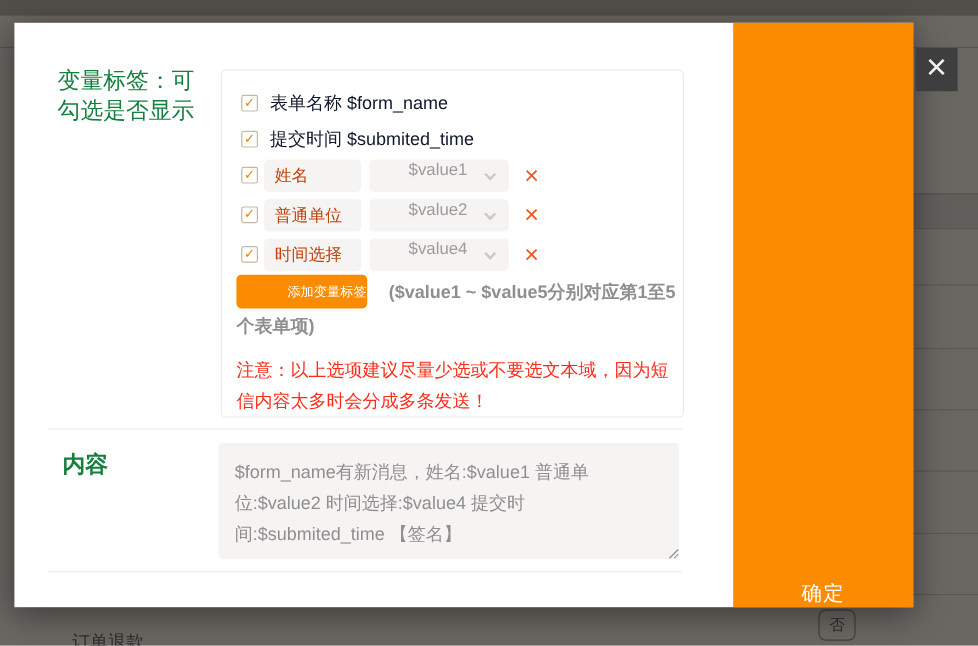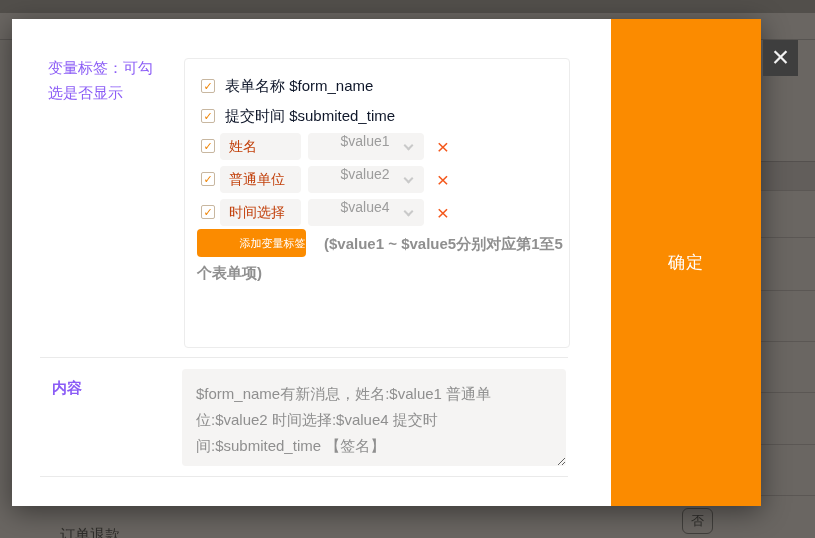--- a/index.html
+++ b/index.html
@@ -30,25 +30,25 @@
   .close-btn { position: absolute; left: 763px; top: 40px; width: 35px; height: 36px;
                background: #3e3e3e; display: flex; align-items: center; justify-content: center;
                cursor: pointer; z-index: 20; }
   .close-btn span { color: #f2f2f2; font-size: 30px; font-weight: 300; line-height: 1; margin-top: -3px; }
 
   
   .modal { position: absolute; left: 12px; top: 19px; width: 749px; height: 487px;
            background: #ffffff; box-shadow: 0 6px 26px rgba(0,0,0,0.45); z-index: 10; }
 
   .confirm-panel { position: absolute; left: 599px; top: 0; width: 150px; height: 487px;
-                   background: #fb8b00; display: flex; align-items: center; justify-content: center;
+                   background: #fb8b00; display: flex; align-items: flex-end; justify-content: center;
                    cursor: pointer; }
   .confirm-panel span { color: #ffffff; font-size: 17px; letter-spacing: 1px; }
 
-  .section-label { position: absolute; color: #8b5cf6; font-size: 15px; line-height: 25px; }
+  .section-label { position: absolute; color: #15803d; font-size: 19px; line-height: 25px; }
   .label-vars { left: 36px; top: 36px; width: 114px; }
   .label-content { left: 40px; top: 356px; font-weight: bold; }
 
   
   .group-box { position: absolute; left: 172px; top: 39px; width: 386px; height: 290px;
                border: 1px solid #ececec; border-radius: 4px; background: #fff; }
 
   .opt-row { position: absolute; left: 16px; display: flex; align-items: center; height: 16px; }
   .opt-row-1 { top: 19px; }
   .opt-row-2 { top: 49px; }
@@ -169,20 +169,21 @@
           <span class="chevron"></span>
         </span>
         <span class="remove-x">×</span>
       </div>
 
       <div class="add-row">
         <button class="add-btn">添加变量标签</button>
         <span class="hint-text">($value1 ~ $value5分别对应第1至5个表单项)</span>
       </div>
 
+      <div class="warning-text">注意：以上选项建议尽量少选或不要选文本域，因为短信内容太多时会分成多条发送！</div>
     </div>
 
     <div class="divider divider-1"></div>
     <div class="divider divider-2"></div>
 
     <div class="section-label label-content">内容</div>
     <textarea class="content-textarea" style="">$form_name有新消息，姓名:$value1 普通单位:$value2 时间选择:$value4 提交时间:$submited_time 【签名】</textarea>
 
     <div class="confirm-panel">
       <span>确定</span>

